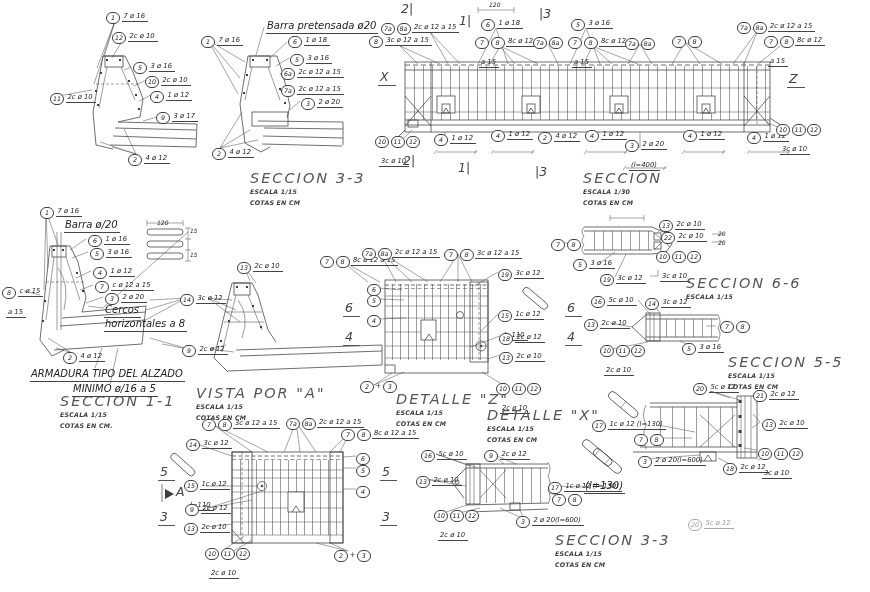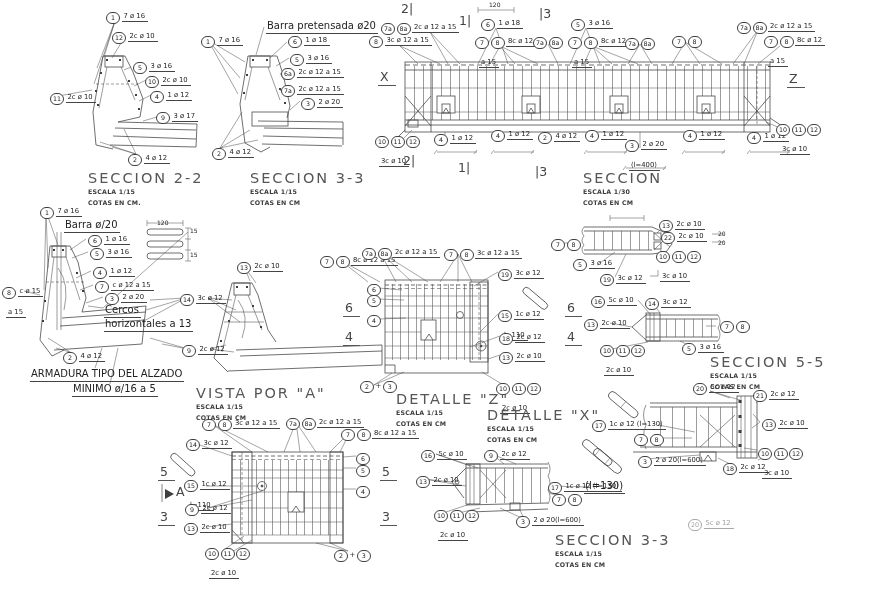--- a/index.html
+++ b/index.html
@@ -1,19 +1,19 @@
 <!DOCTYPE html>
 <html><head>
 <meta charset="utf-8">
 <style>
   html,body{margin:0;padding:0;background:#ffffff;}
   #stage{position:relative;width:870px;height:592px;background:#fff;overflow:hidden;
          font-family:"DejaVu Sans",sans-serif;color:#333;}
   #linework{position:absolute;left:0;top:0;}
-  #labels{position:absolute;left:0;top:0;width:870px;height:508px;}
+  #labels{position:absolute;left:0;top:0;width:870px;height:508px;font-style:italic;}
   .callout{position:absolute;white-space:nowrap;}
   .crow{display:flex;align-items:center;gap:1.5px;}
   .bubble{display:inline-flex;align-items:center;justify-content:center;
           min-width:9px;height:9.5px;padding:0 1.5px;border:0.9px solid #3f3f3f;border-radius:7px;
           font-size:6.3px;line-height:1;color:#222;background:#fff;}
   .ctext{font-size:6.8px;color:#222;border-bottom:0.8px solid #444;padding:0 3px 0.5px 2px;line-height:1.15;}
   .ctext.under{display:inline-block;margin-left:4px;margin-top:0.5px;}
   .cjoin{font-size:7px;line-height:1;}
   .faint{opacity:0.45;}
   .title{position:absolute;font-size:14.5px;letter-spacing:2px;color:#565656;white-space:nowrap;line-height:1;}
@@ -834,51 +834,55 @@
           <span class="bubble">10</span>
           <span class="bubble">11</span>
           <span class="bubble">12</span>
         </div><div class="ctext under">2c ø 10</div></div>
       <div class="callout" style="left: 516px; top: 516px;">
         <div class="crow">
           <span class="bubble">3</span>
           <span class="ctext">2 ø 20(l=600)</span>
         </div>
       </div>
-      <div class="title" style="left: 88px; top: 171px;">
-        <div>SECCION 2-2</div>
-        <div class="subline">ESCALA 1/15</div>
-        <div class="subline">COTAS EN CM.</div>
-      </div>
       <div class="title" style="left: 250px; top: 171px;">
         <div>SECCION 3-3</div>
         <div class="subline">ESCALA 1/15</div>
         <div class="subline">COTAS EN CM</div>
       </div>
       <div class="title" style="left: 583px; top: 171px;">
         <div>SECCION</div>
         <div class="subline">ESCALA 1/30</div>
         <div class="subline">COTAS EN CM</div>
       </div>
+      <div class="title" style="left: 60px; top: 394px;">
+        <div>SECCION 1-1</div>
+        <div class="subline">ESCALA 1/15</div>
+        <div class="subline">COTAS EN CM.</div>
+      </div>
       <div class="title" style="left: 196px; top: 386px;">
         <div>VISTA POR "A"</div>
         <div class="subline">ESCALA 1/15</div>
         <div class="subline">COTAS EN CM</div>
       </div>
       <div class="title" style="left: 396px; top: 392px;">
         <div>DETALLE "Z"</div>
         <div class="subline">ESCALA 1/15</div>
         <div class="subline">COTAS EN CM</div>
       </div>
       <div class="title" style="left: 487px; top: 408px;">
         <div>DETALLE "X"</div>
         <div class="subline">ESCALA 1/15</div>
         <div class="subline">COTAS EN CM</div>
       </div>
-      <div class="title" style="left: 710px; top: 355px;">
+      <div class="title" style="left: 686px; top: 276px;">
+        <div>SECCION 6-6</div>
+        <div class="subline">ESCALA 1/15</div>
+      </div>
+      <div class="title" style="left: 728px; top: 355px;">
         <div>SECCION 5-5</div>
         <div class="subline">ESCALA 1/15</div>
         <div class="subline">COTAS EN CM</div>
       </div>
       <div class="title" style="left: 555px; top: 533px;">
         <div>SECCION 3-3</div>
         <div class="subline">ESCALA 1/15</div>
         <div class="subline">COTAS EN CM</div>
       </div>
       <div class="marker" style="left: 401px; top: 3px;">2|</div>
@@ -893,21 +897,21 @@
       <div class="marker u" style="left: 343px; top: 331px;">4</div>
       <div class="marker u" style="left: 565px; top: 302px;">6</div>
       <div class="marker u" style="left: 565px; top: 331px;">4</div>
       <div class="marker u" style="left: 158px; top: 466px;">5</div>
       <div class="marker u" style="left: 158px; top: 511px;">3</div>
       <div class="marker u" style="left: 380px; top: 466px;">5</div>
       <div class="marker u" style="left: 380px; top: 511px;">3</div>
       <div class="marker" style="left: 176px; top: 486px;">A</div>
       <div class="note" style="left: 266px; top: 20px;"><span class="nline">Barra pretensada ø20</span></div>
       <div class="note" style="left: 64px; top: 219px;"><span class="nline">Barra ø/20</span></div>
-      <div class="note" style="left: 104px; top: 304px;"><span class="nline">Cercos</span><br><span class="nline">horizontales a 13</span></div>
+      <div class="note" style="left: 104px; top: 304px;"><span class="nline">Cercos</span><br><span class="nline">horizontales a 8</span></div>
       <div class="note" style="left: 30px; top: 368px;"><span class="nline">ARMADURA TIPO DEL ALZADO</span></div>
       <div class="note" style="left: 72px; top: 383px;"><span class="nline">MINIMO ø/16 a 5</span></div>
       <div class="note" style="left: 584px; top: 480px;"><span class="nline">(l=130)</span></div>
       <div class="dim" style="left: 157px; top: 220px;">120</div>
       <div class="dim" style="left: 190px; top: 228px;">15</div>
       <div class="dim" style="left: 190px; top: 252px;">15</div>
       <div class="dim" style="left: 489px; top: 2px;">120</div>
       <div class="dim" style="left: 718px; top: 231px;">20</div>
       <div class="dim" style="left: 718px; top: 240px;">20</div>
     </div>

